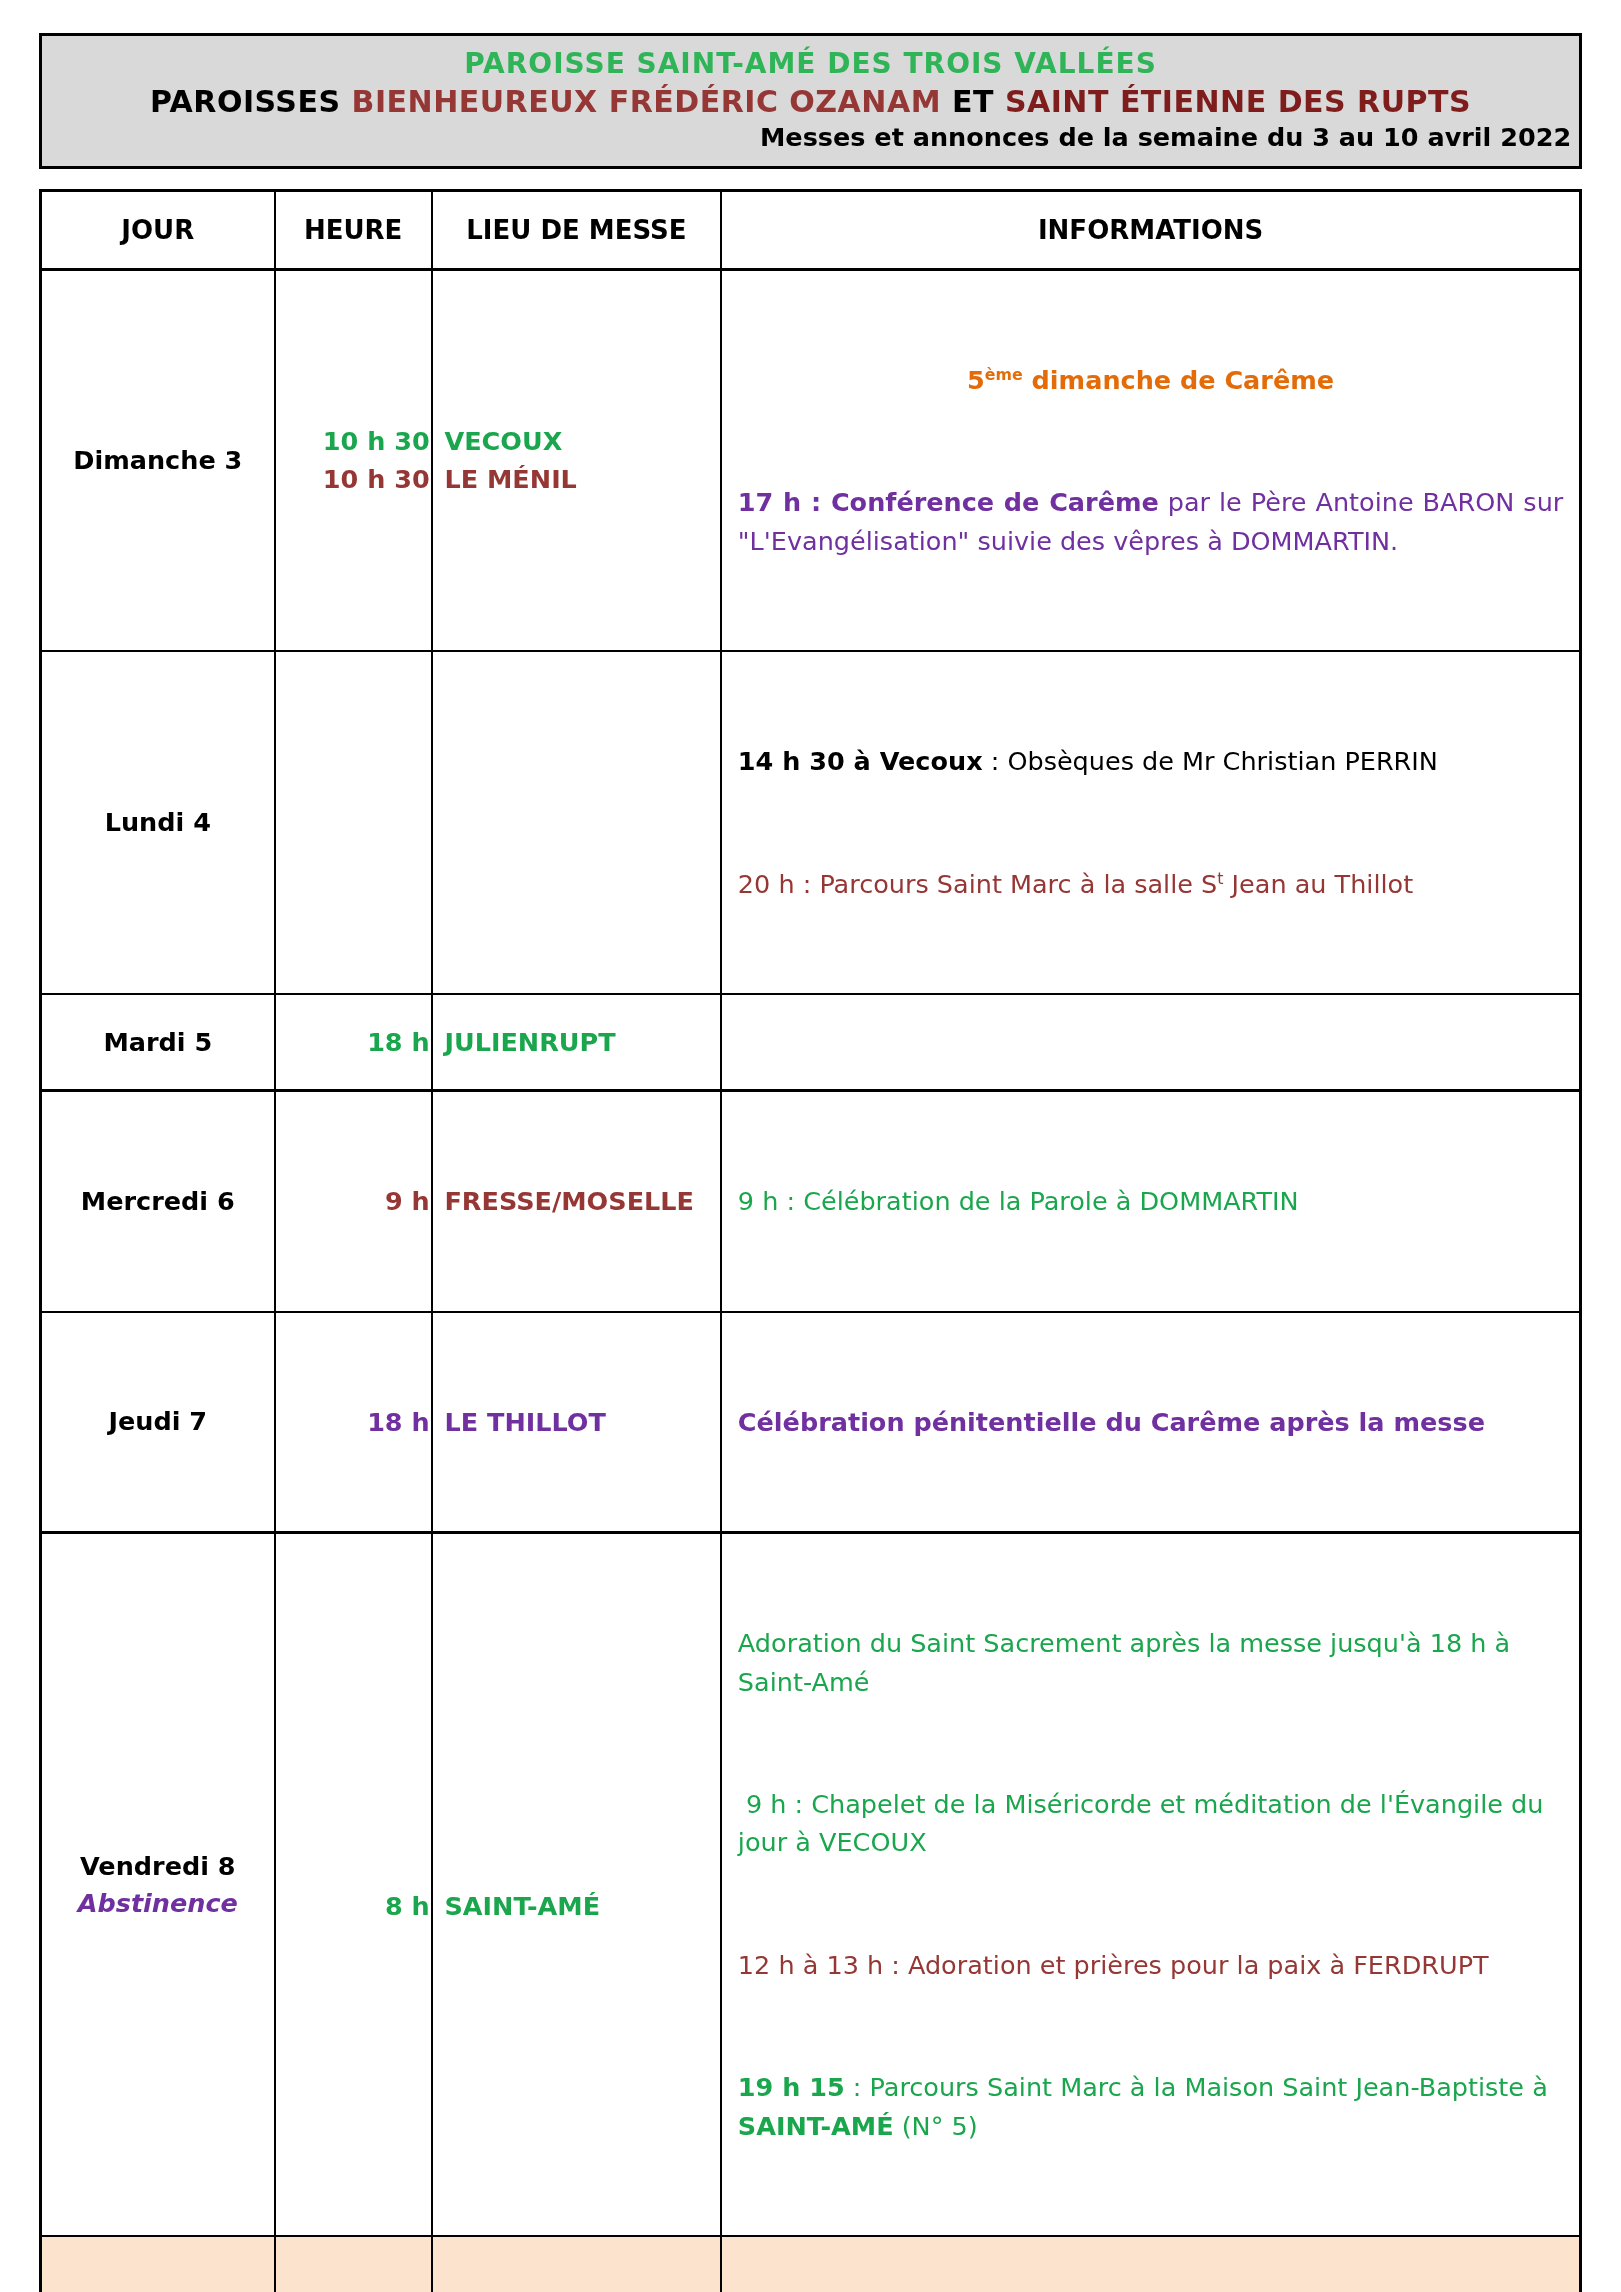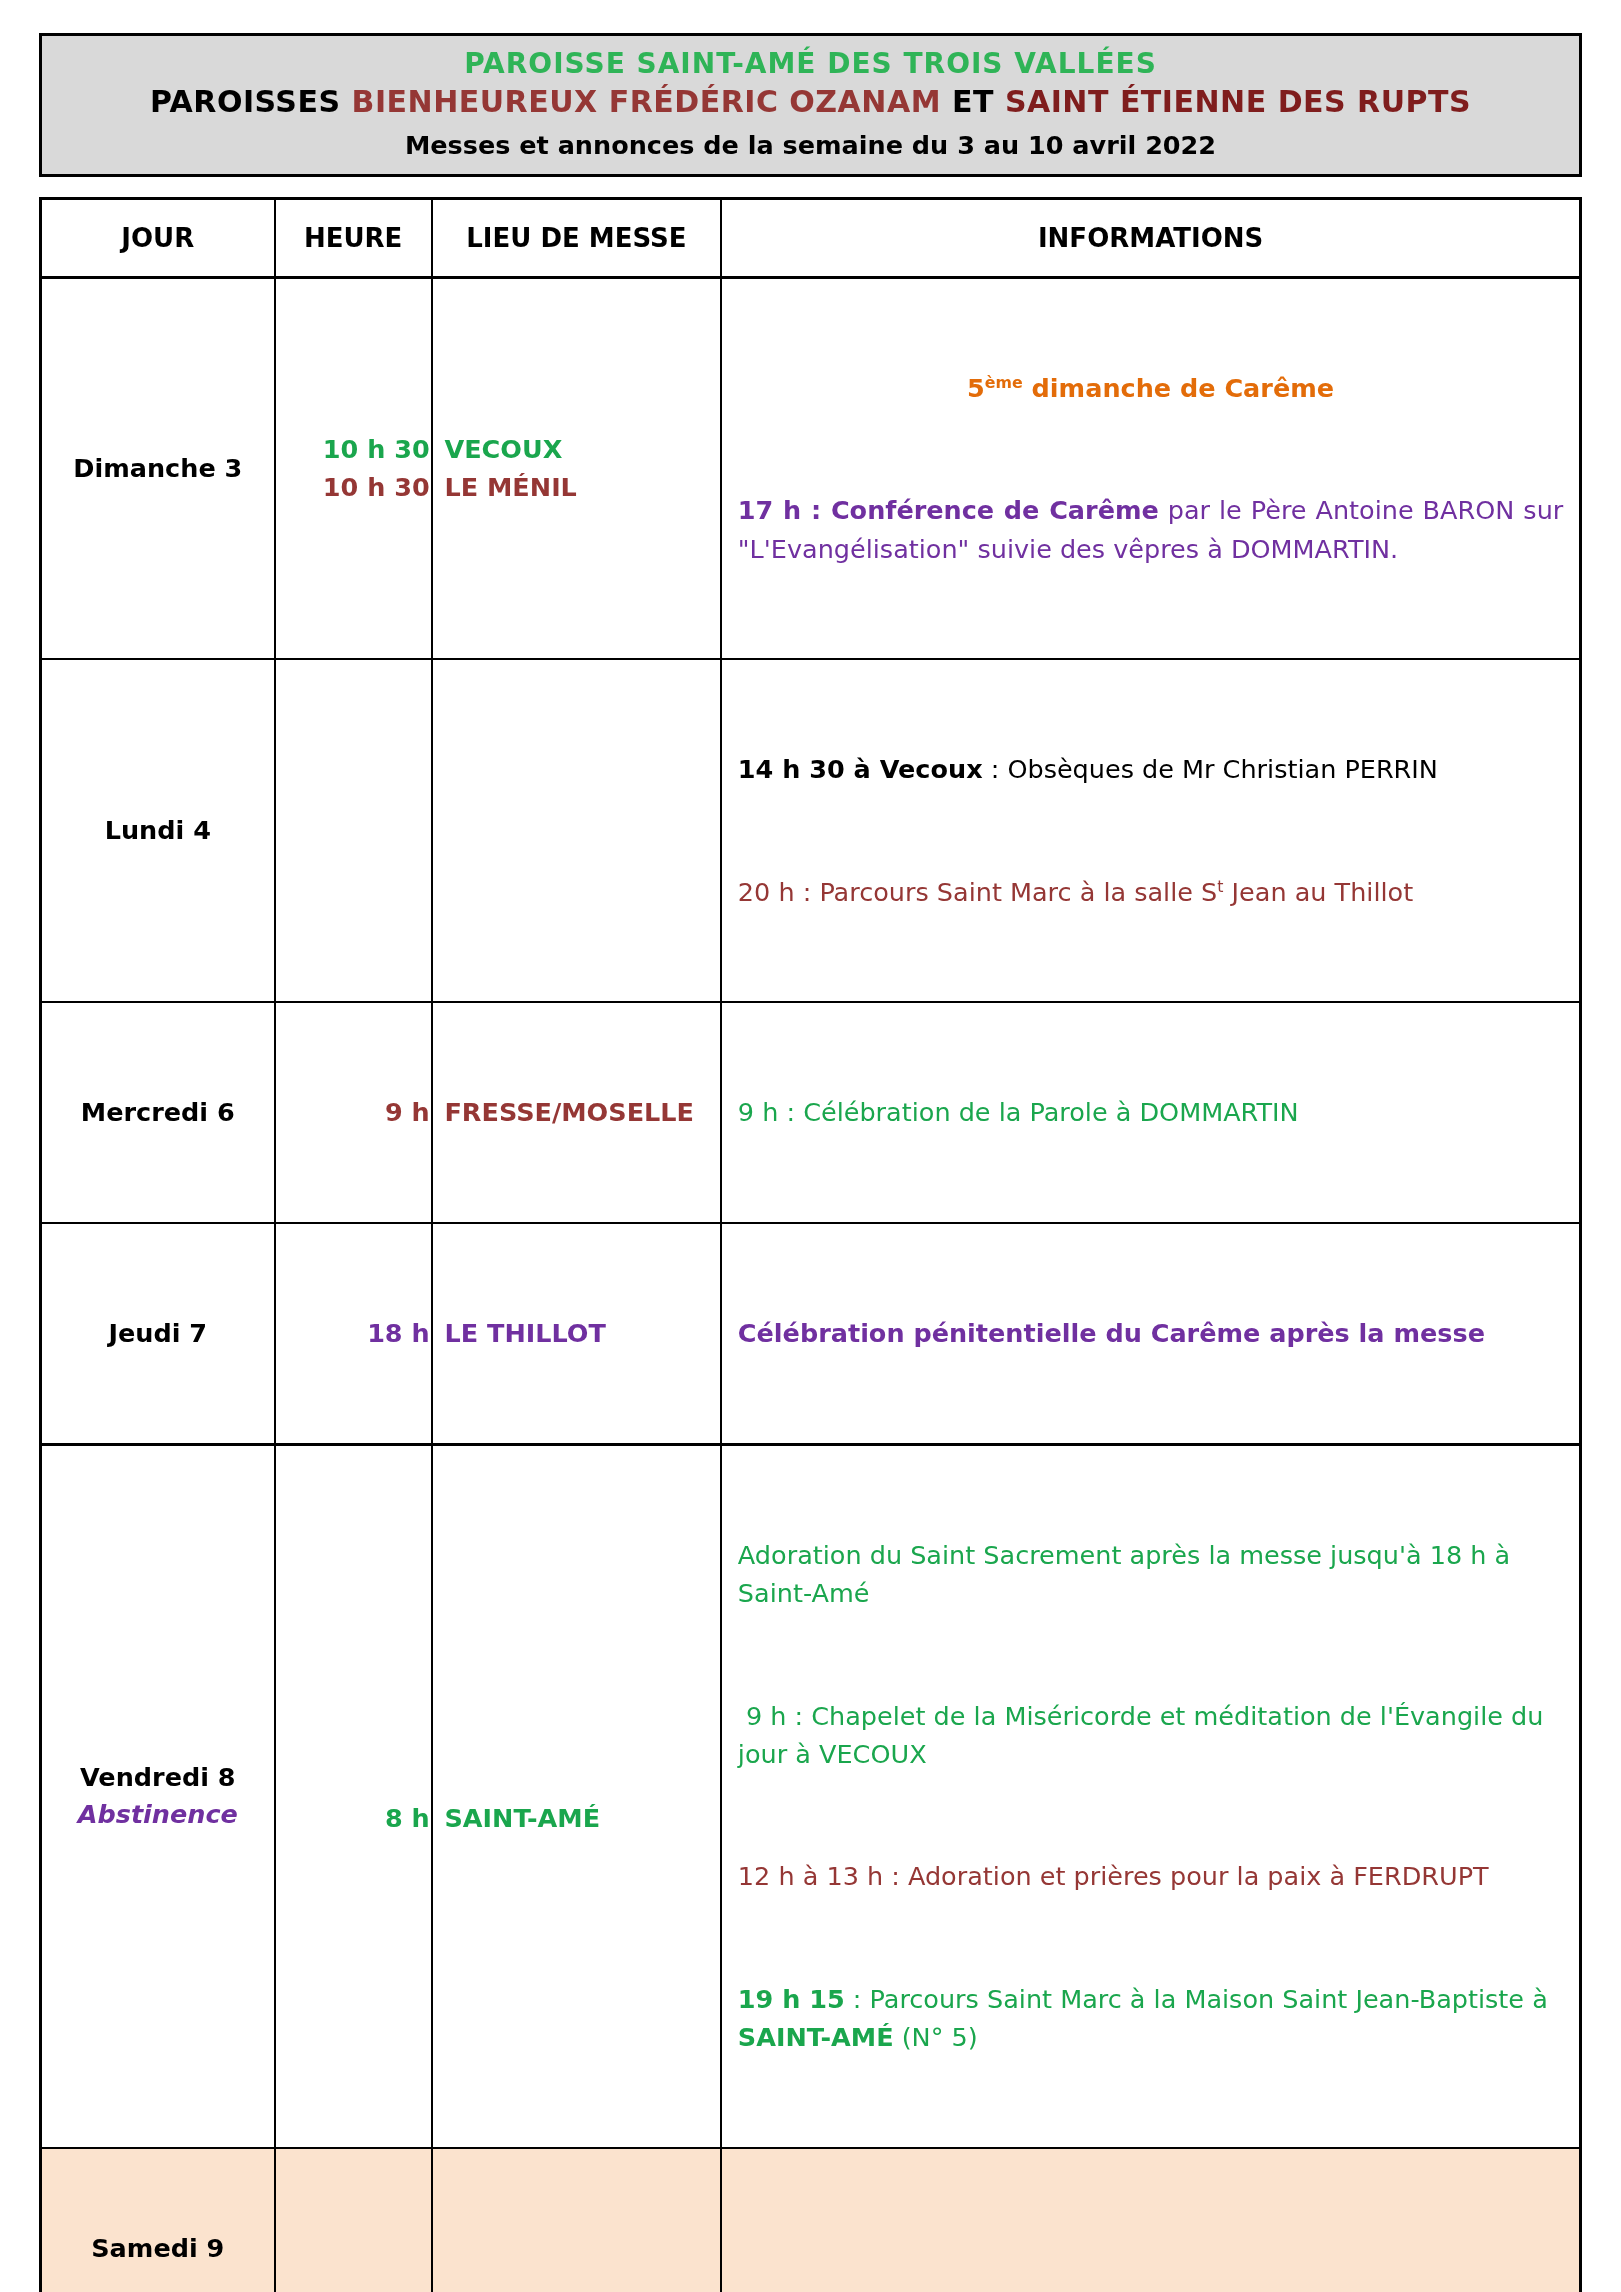--- a/index.html
+++ b/index.html
@@ -24,21 +24,21 @@
   .center{text-align:center}
   .just{text-align:justify}
 
   
   .banner{
     border:3.9px solid #000;background:#D9D9D9;
     text-align:center;padding:9.8px 7.8px 11.8px 7.8px;line-height:1.3;
   }
   .banner .l1{font-size:28px;font-weight:bold;letter-spacing:1px;}
   .banner .l2{font-size:30px;font-weight:bold;letter-spacing:0.5px;}
-  .banner .l3{font-size:25.5px;font-weight:bold;margin-top:8px;}
+  .banner .l3{font-size:25.5px;font-weight:bold;margin-top:0;text-align:right;}
 
   
   table.sched{
     width:100%;border-collapse:collapse;border:3.9px solid #000;
     table-layout:fixed;margin-top:19.6px;
   }
   table.sched td{
     border:2px solid #000;vertical-align:middle;
     font-size:25.5px;overflow:hidden;
   }
@@ -115,20 +115,26 @@
     <tr class="r-lun4">
       <td class="day">Lundi 4</td>
       <td class="hours"></td>
       <td class="places"></td>
       <td class="info">
         <div class="blk"><span class="b">14 h 30 à Vecoux</span><span> : Obsèques de Mr Christian PERRIN</span></div>
         <div class="darkred"><span>20 h : Parcours Saint Marc à la salle S</span><sup>t</sup><span> Jean au Thillot</span></div>
       </td>
     </tr>
 
+    <tr class="r-mar5">
+      <td class="day">Mardi 5</td>
+      <td class="hours green">18 h</td>
+      <td class="places green">JULIENRUPT</td>
+      <td class="info"></td>
+    </tr>
 
     <tr class="r-mer6">
       <td class="day">Mercredi 6</td>
       <td class="hours darkred">9 h</td>
       <td class="places darkred">FRESSE/MOSELLE</td>
       <td class="info">
         <div class="green">9 h : Célébration de la Parole à DOMMARTIN</div>
       </td>
     </tr>
 

